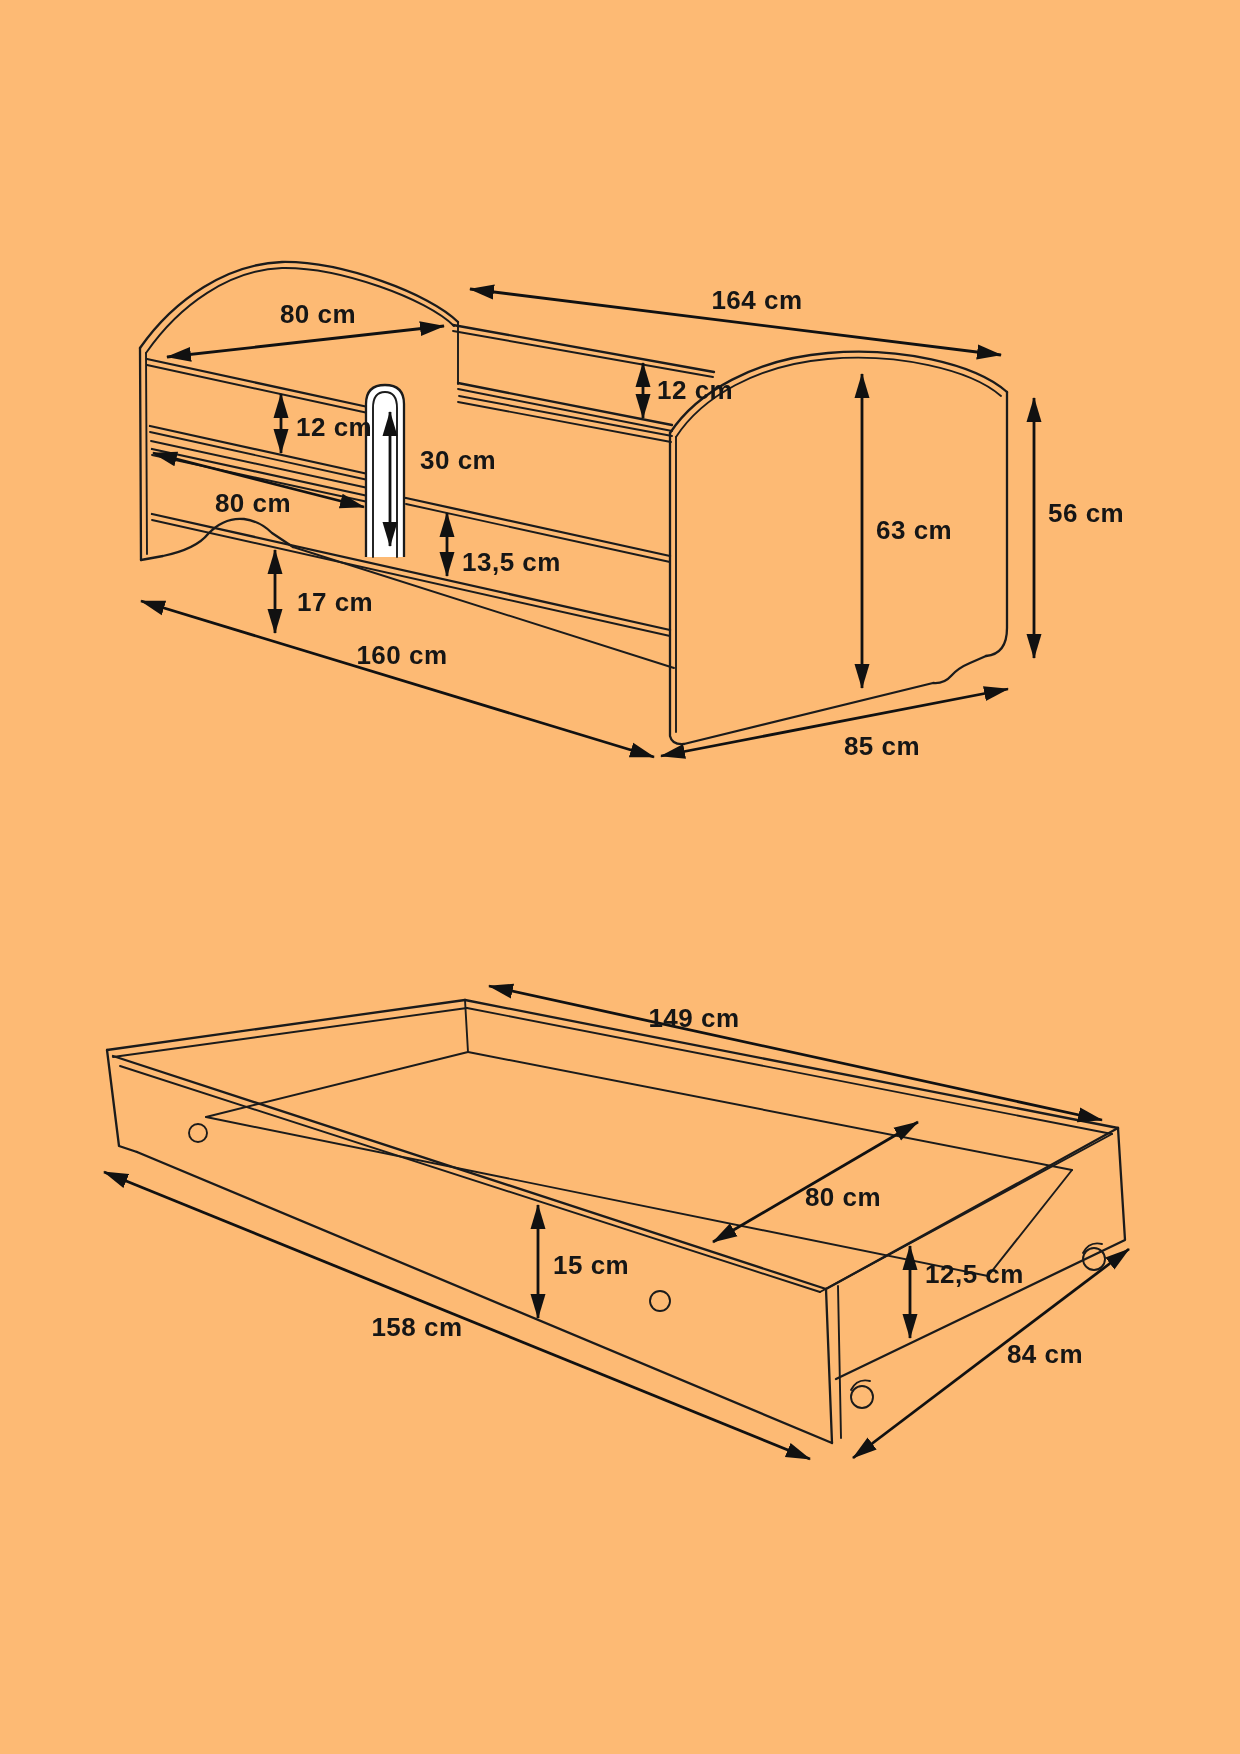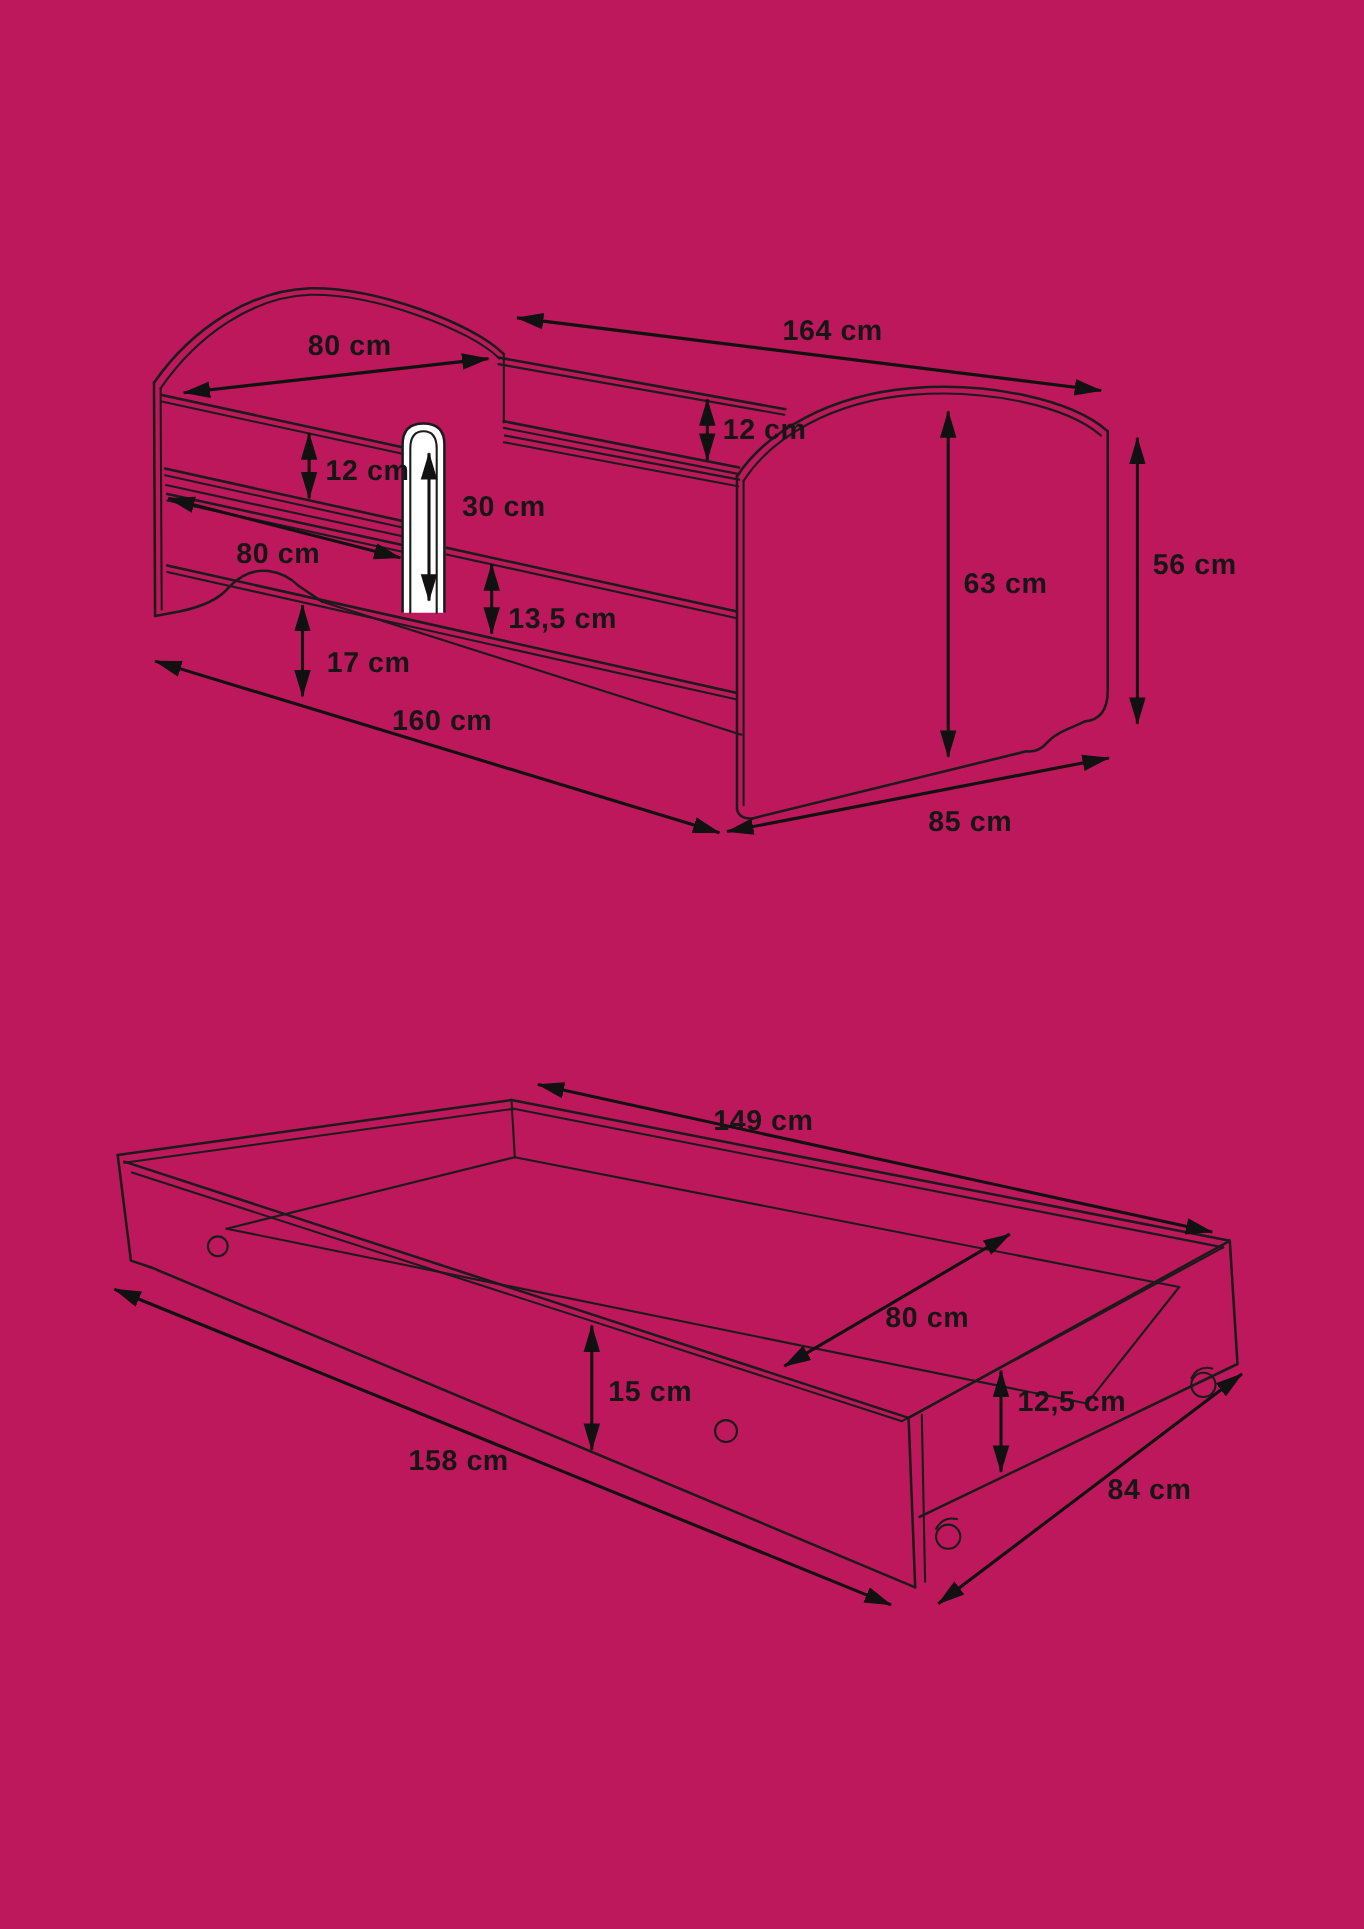--- a/index.html
+++ b/index.html
@@ -1,16 +1,16 @@
 <!DOCTYPE html>
 <html><head>
 <meta charset="utf-8">
 <style>
   html,body{margin:0;padding:0;background:#ffffff;}
-  .page{position:relative;width:1240px;height:1754px;background:#be185d;overflow:hidden;
+  .page{position:relative;width:1240px;height:1754px;background:#fdba74;overflow:hidden;
         font-family:"Liberation Sans",sans-serif;}
   svg{position:absolute;left:0;top:0;}
   .outline{fill:none;stroke:#1b1b1b;stroke-width:2.3;stroke-linecap:round;stroke-linejoin:round;}
   .outline-thin{fill:none;stroke:#1b1b1b;stroke-width:1.9;stroke-linecap:round;stroke-linejoin:round;}
   .panel{fill:#ffffff;stroke:#1b1b1b;stroke-width:2.3;stroke-linejoin:round;}
   .dim{stroke:#111111;stroke-width:2.8;fill:none;}
   .dim-label{fill:#161616;font-size:26px;font-weight:600;letter-spacing:0.5px;}
   .mid{text-anchor:middle;}
   .start{text-anchor:start;}
 </style>

